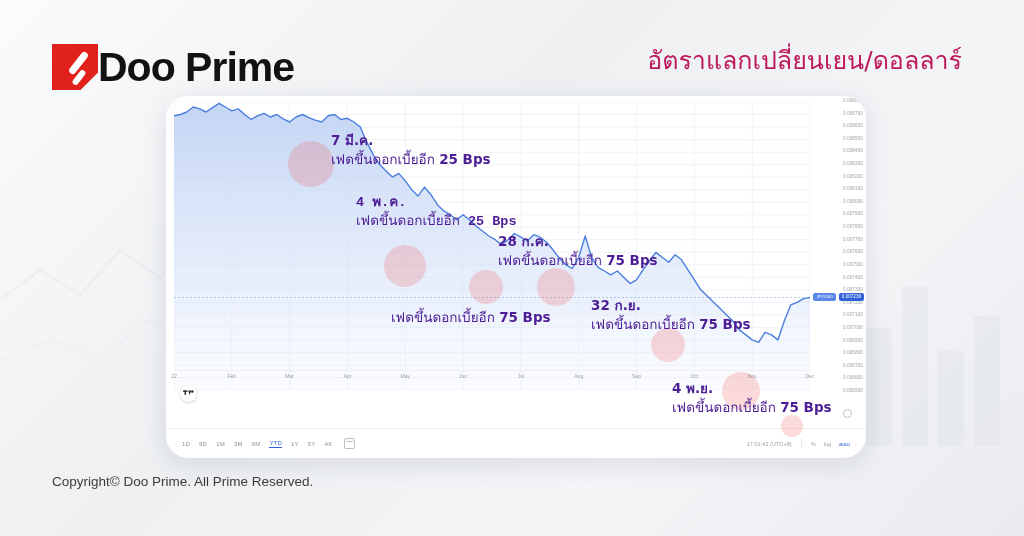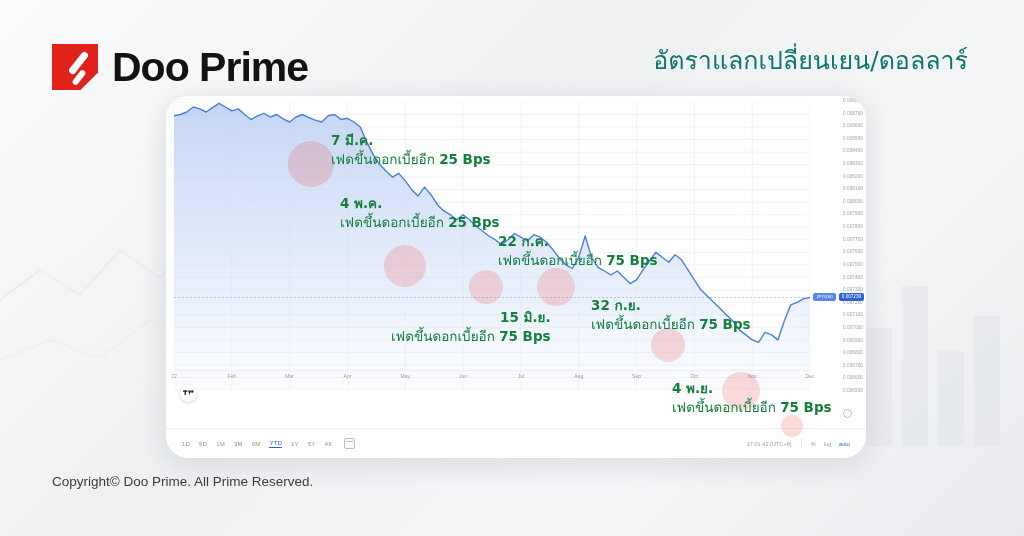--- a/index.html
+++ b/index.html
@@ -12,31 +12,31 @@
   
   .bg-texture { position:absolute; inset:0;
     background:
       linear-gradient(135deg,#fafbfc 0%,#eef0f2 40%,#f4f5f7 70%,#e9ebee 100%);
   }
   .bg-bars { position:absolute; right:0; top:0; width:430px; height:536px; opacity:.55; }
   .bg-bars i { position:absolute; bottom:90px; width:26px; background:#e3e6ea; display:block; border-radius:1px;}
   .bg-lines { position:absolute; left:0; top:0; width:330px; height:536px; opacity:.5;}
 
   
-  .logo-wrap { position:absolute; left:52px; top:44px; display:flex; align-items:center; gap:14px; z-index:5;}
+  .logo-wrap { position:absolute; left:52px; top:44px; display:flex; align-items:center; z-index:5;}
   .logo-mark { width:46px; height:46px; position:relative; }
   .logo-sq { position:absolute; inset:0; background:#e1211b;
     clip-path: polygon(0 0, 100% 0, 100% 62%, 62% 100%, 0 100%); }
   .logo-s1 { position:absolute; width:7px; height:26px; background:#fff; border-radius:4px;
      left:23px; top:6px; transform:rotate(38deg); }
   .logo-s2 { position:absolute; width:6px; height:17px; background:#fff; border-radius:3px;
      left:24px; top:25px; transform:rotate(38deg); }
   .logo-text { font-size:41px; font-weight:bold; color:#121212; letter-spacing:-1px; line-height:1;}
 
-  .title-th { position:absolute; right:56px; top:40px; font-size:25px; color:#0f766e;
+  .title-th { position:absolute; right:62px; top:40px; font-size:25px; color:#be185d;
      font-family:"DejaVu Sans","Liberation Sans",sans-serif; z-index:5; letter-spacing:0px;}
 
   .copyright { position:absolute; left:52px; top:474px; font-size:13.5px; color:#3c3c3c; z-index:5;}
 
   
   .card { position:absolute; left:166px; top:96px; width:700px; height:362px;
     background:#ffffff; border-radius:22px; box-shadow:0 6px 26px rgba(60,70,90,.14);
     overflow:hidden; z-index:4;}
   .chart-area { position:absolute; left:0; top:0; right:0; height:324px; }
   .plot { position:absolute; left:8px; top:6px; right:56px; bottom:30px; }
@@ -66,21 +66,21 @@
   .tbtn { font-size:5.6px; color:#9aa0a8;}
   .tbtn.blue { color:#2f62d8;}
 
   .tv-logo { position:absolute; left:14px; bottom:56px; width:17px; height:17px; border-radius:50%;
      background:#fff; box-shadow:0 1px 3px rgba(0,0,0,.18); display:flex; align-items:center;
      justify-content:center; font-size:7px; font-weight:bold; color:#1b1f26; z-index:3;}
   .settings-gear { position:absolute; right:14px; bottom:40px; width:9px; height:9px;
      border:1.2px solid #b9bfc7; border-radius:50%; z-index:3;}
 
   
-  .anno { position:absolute; color:#15803d; z-index:8; white-space:nowrap;
+  .anno { position:absolute; color:#4c1d95; z-index:8; white-space:nowrap;
      font-family:"DejaVu Sans","Liberation Sans",sans-serif; line-height:1.38;}
   .anno .d { font-size:13.5px; font-weight:bold; }
   .anno .t { font-size:13.5px; }
   .anno .t b { font-weight:bold; }
   .hl { position:absolute; border-radius:50%; background:rgba(238,70,70,.20); z-index:6;}
 </style>
 </head>
 <body>
 
 <div class="bg-texture"></div>
@@ -254,34 +254,33 @@
     </div>
   </div>
 </div>
 
 <div class="anno" style="left:331px; top:131px;">
   <div class="d">7 มี.ค.</div>
   <div class="t"><span>เฟดขึ้นดอกเบี้ยอีก </span><b>25 Bps</b></div>
 </div>
 <div class="hl" style="left:288px; top:141px; width:46px; height:46px;"></div>
 
-<div class="anno" style="left:340px; top:194px;">
+<div class="anno" style="left:356px; top:194px;font-family:Liberation Mono, monospace;">
   <div class="d">4 พ.ค.</div>
   <div class="t"><span>เฟดขึ้นดอกเบี้ยอีก </span><b>25 Bps</b></div>
 </div>
 <div class="hl" style="left:384px; top:245px; width:42px; height:42px;"></div>
 
 <div class="anno" style="left:498px; top:232px;">
-  <div class="d">22 ก.ค.</div>
+  <div class="d">28 ก.ค.</div>
   <div class="t"><span>เฟดขึ้นดอกเบี้ยอีก </span><b>75 Bps</b></div>
 </div>
 <div class="hl" style="left:537px; top:268px; width:38px; height:38px;"></div>
 
 <div class="anno" style="left:391px; top:308px; text-align:right;">
-  <div class="d">15 มิ.ย.</div>
   <div class="t"><span>เฟดขึ้นดอกเบี้ยอีก </span><b>75 Bps</b></div>
 </div>
 <div class="hl" style="left:469px; top:270px; width:34px; height:34px;"></div>
 
 <div class="anno" style="left:591px; top:296px;">
   <div class="d">32 ก.ย.</div>
   <div class="t"><span>เฟดขึ้นดอกเบี้ยอีก </span><b>75 Bps</b></div>
 </div>
 <div class="hl" style="left:651px; top:328px; width:34px; height:34px;"></div>
 

